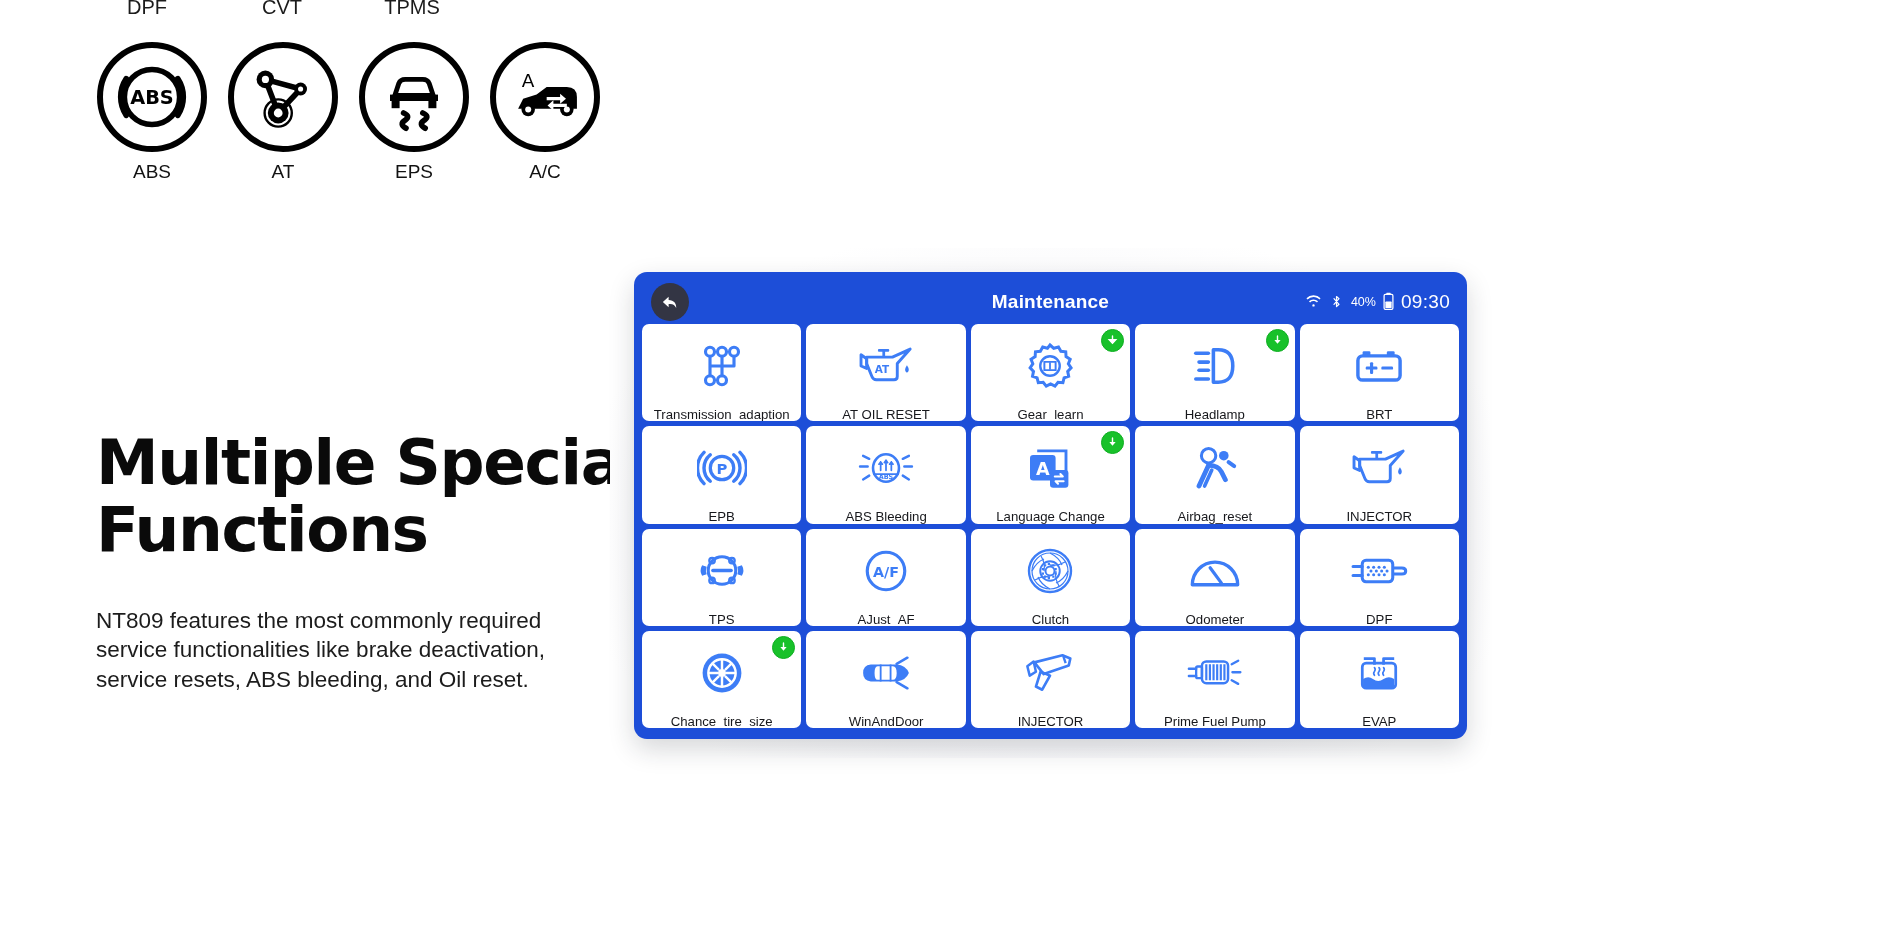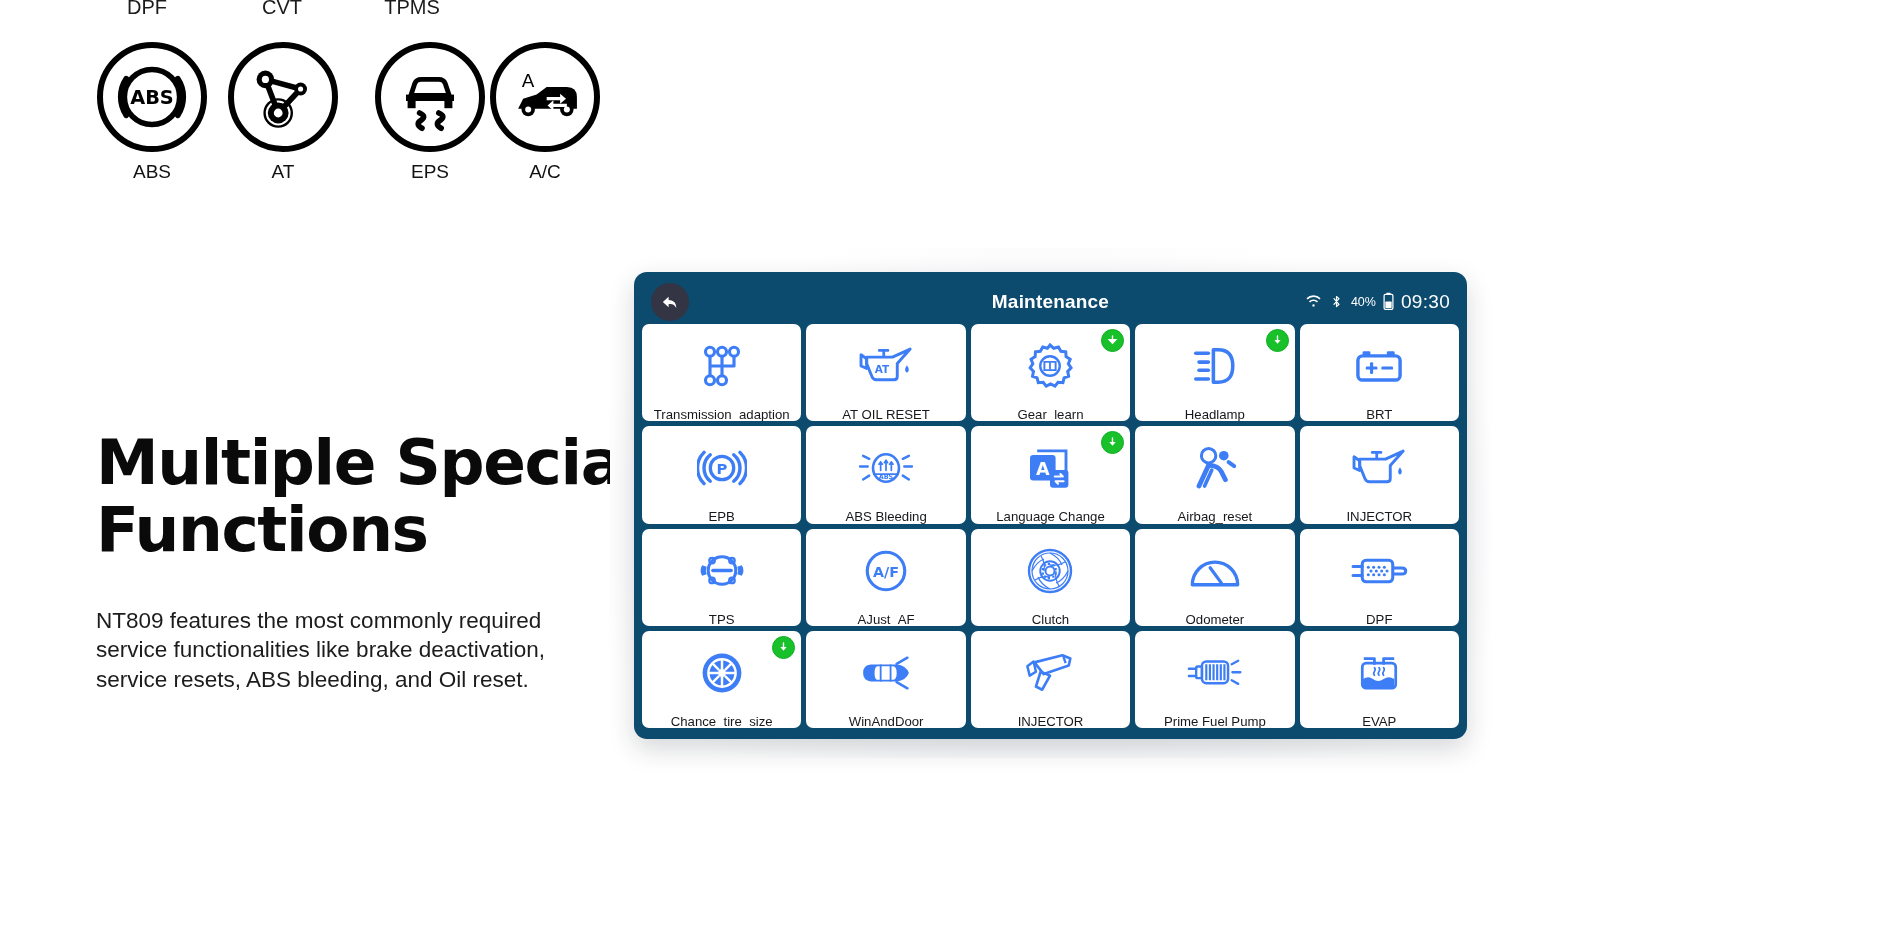--- a/index.html
+++ b/index.html
@@ -42,21 +42,21 @@
   
   .device-shadow {
     position: absolute; left: 610px; top: 248px;
     width: 880px; height: 510px;
     background: radial-gradient(ellipse at 50% 55%, #f4f4f6 0%, #f8f8fa 55%, #ffffff 78%);
     border-radius: 26px;
   }
   .device {
     position: absolute; left: 634px; top: 272px;
     width: 833px; height: 467px;
-    background: #0c4a6e;
+    background: #1d4ed8;
     border-radius: 13px;
     padding: 7px 7px 8px 7px;
     box-shadow: 0 10px 26px rgba(30,31,43,.18);
     overflow: hidden;
   }
   .statusbar {
     height: 45px; display: flex; align-items: center;
     position: relative; color: #fff; padding: 0 10px;
   }
   .back-btn {
@@ -142,21 +142,21 @@
           <circle cx="72" cy="40" r="8" fill="#000"></circle>
             <circle cx="72" cy="40" r="3.2" fill="#fff"></circle>
           <circle cx="44" cy="70" r="17" fill="none" stroke="#000" stroke-width="3"></circle>
           <circle cx="44" cy="70" r="13" fill="#000"></circle>
             <circle cx="44" cy="70" r="5.5" fill="#fff"></circle>
         </svg>
       </div>
       <div class="lbl">AT</div>
     </div>
 
-    <div class="cat" style="left:360px; top:42px;">
+    <div class="cat" style="left:344px; top:42px;">
       <div class="ring">
         <svg viewBox="0 0 100 100" width="80" height="80">
           <path d="M26 48 L31 33 Q33 28 39 28 L61 28 Q67 28 69 33 L74 48 Z" fill="none" stroke="#000" stroke-width="6"></path>
           <rect x="20" y="47" width="60" height="8" fill="#000"></rect>
           <rect x="22" y="55" width="10" height="9" fill="#000"></rect>
           <rect x="68" y="55" width="10" height="9" fill="#000"></rect>
           <path d="M37 70 q9 4 2 9 q-8 5 1 10" fill="none" stroke="#000" stroke-width="7" stroke-linecap="round"></path>
           <path d="M61 70 q9 4 2 9 q-8 5 1 10" fill="none" stroke="#000" stroke-width="7" stroke-linecap="round"></path>
         </svg>
       </div>

